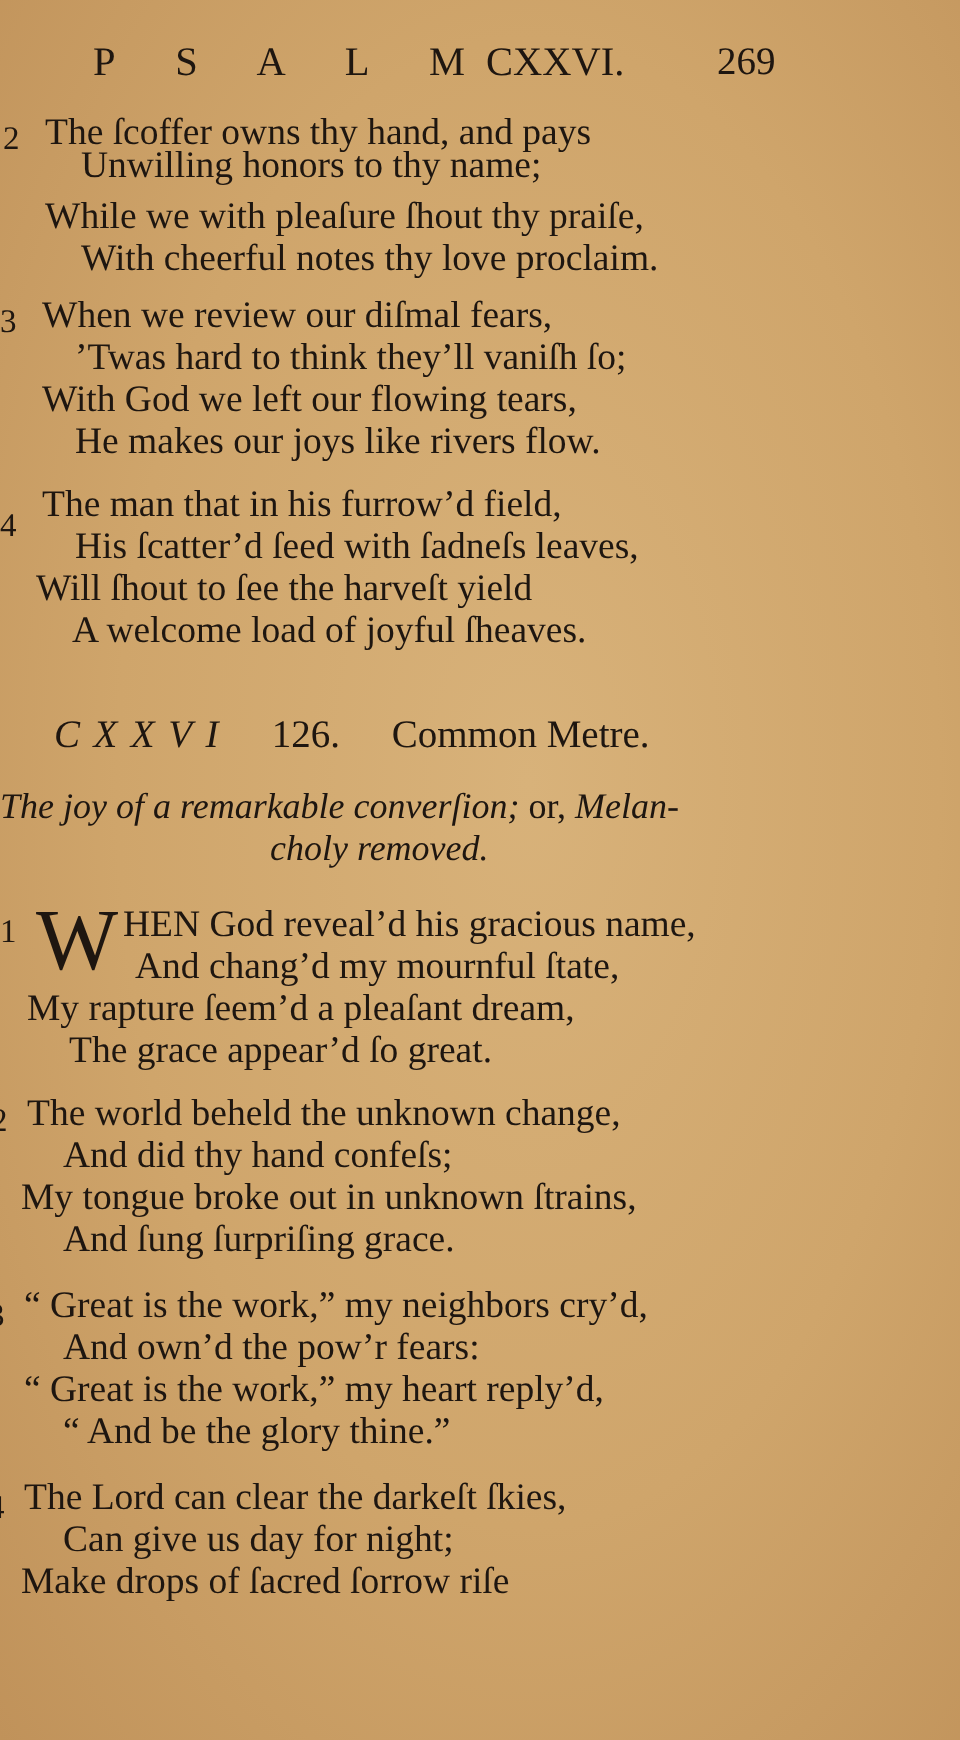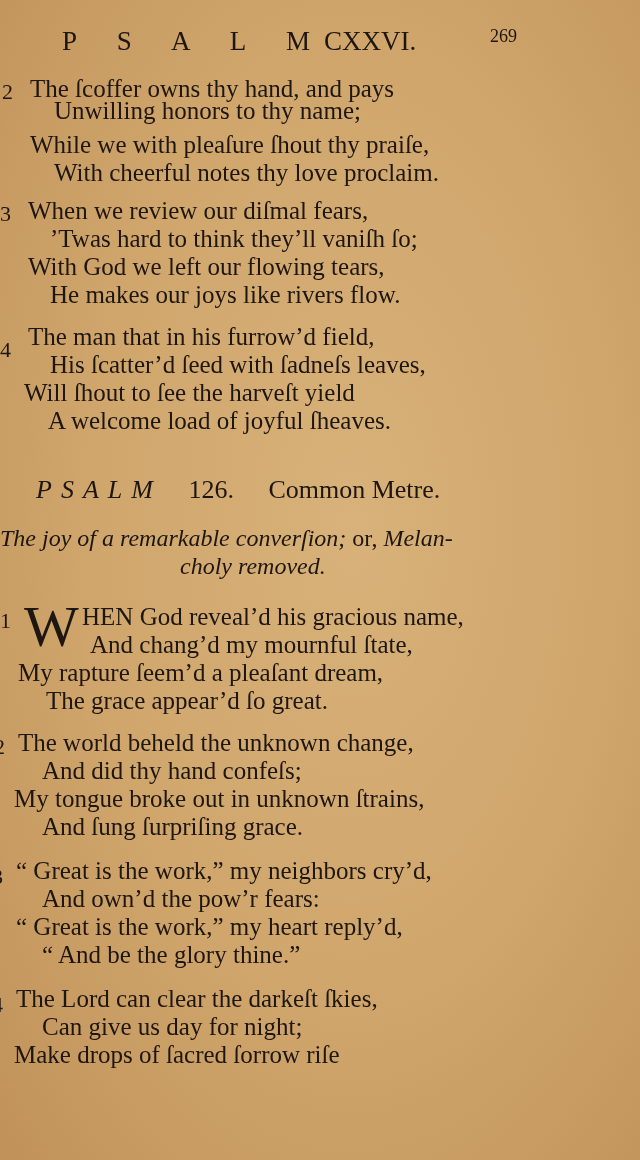--- a/index.html
+++ b/index.html
@@ -10,21 +10,21 @@
     color:#1e1610;
     position:relative;
   }
   .page { position:absolute; left:0; top:0; width:640px; height:1160px; }
   .running-head {
     position:absolute; top:26px; left:62px; width:520px;
     font-size:27px; letter-spacing:0;
   }
   .rh-title { position:absolute; left:0; letter-spacing:17px; }
   .rh-num-roman { position:absolute; left:262px; letter-spacing:0; }
-  .rh-page { position:absolute; left:428px; font-size:18px; }
+  .rh-page { position:absolute; left:416px; font-size:26px; }
   .line { position:absolute; font-size:25px; white-space:nowrap; line-height:30px; }
   .vnum { position:absolute; font-size:22px; line-height:30px; }
   .psalm-head { position:absolute; top:475px; left:36px; font-size:26px; white-space:nowrap; }
   .psalm-head .ital { font-style:italic; letter-spacing:9px; }
   .psalm-head .num { margin-left:20px; }
   .psalm-head .metre { margin-left:28px; }
   .subtitle { position:absolute; font-size:24px; font-style:italic; white-space:nowrap; }
   .subtitle .up { font-style:normal; }
   .dropcap { position:absolute; left:24px; top:598px; font-size:58px; line-height:58px; }
 </style>
@@ -51,21 +51,21 @@
   <div class="line" style="left:28px;top:252px">With God we left our flowing tears,</div>
   <div class="line" style="left:50px;top:280px">He makes our joys like rivers flow.</div>
 
   <span class="vnum" style="left:0px;top:335px">4</span>
   <div class="line" style="left:28px;top:322px">The man that in his furrow’d field,</div>
   <div class="line" style="left:50px;top:350px">His ſcatter’d ſeed with ſadneſs leaves,</div>
   <div class="line" style="left:24px;top:378px">Will ſhout to ſee the harveſt yield</div>
   <div class="line" style="left:48px;top:406px">A welcome load of joyful ſheaves.</div>
 
   <div class="psalm-head">
-    <span class="ital">PSALM</span>
+    <span class="ital">CXXVI</span>
     <span class="num">126.</span>
     <span class="metre">Common Metre.</span>
   </div>
 
   <div class="subtitle" style="left:0px;top:525px">
     <span>The joy of a remarkable converſion;</span>
     <span class="up">or,</span>
     <span>Melan-</span>
   </div>
   <div class="subtitle" style="left:180px;top:553px">choly removed.</div>

